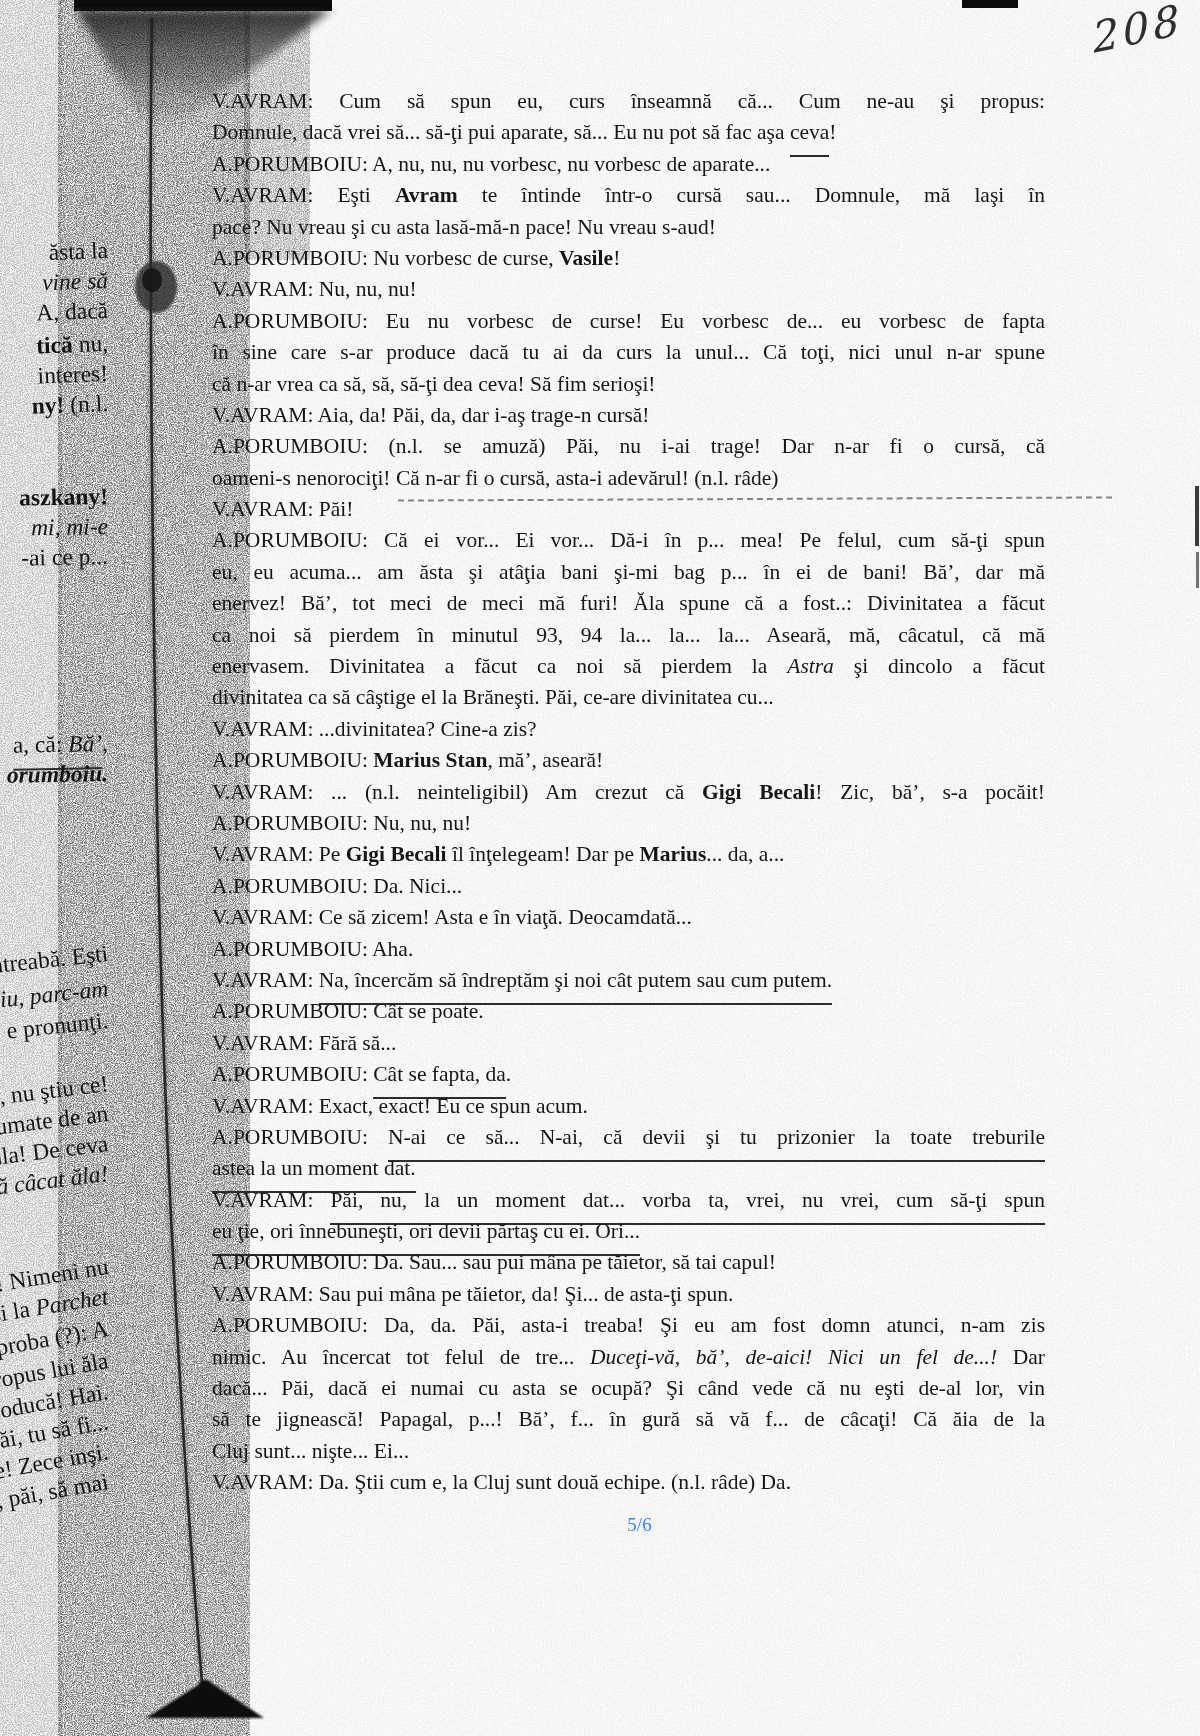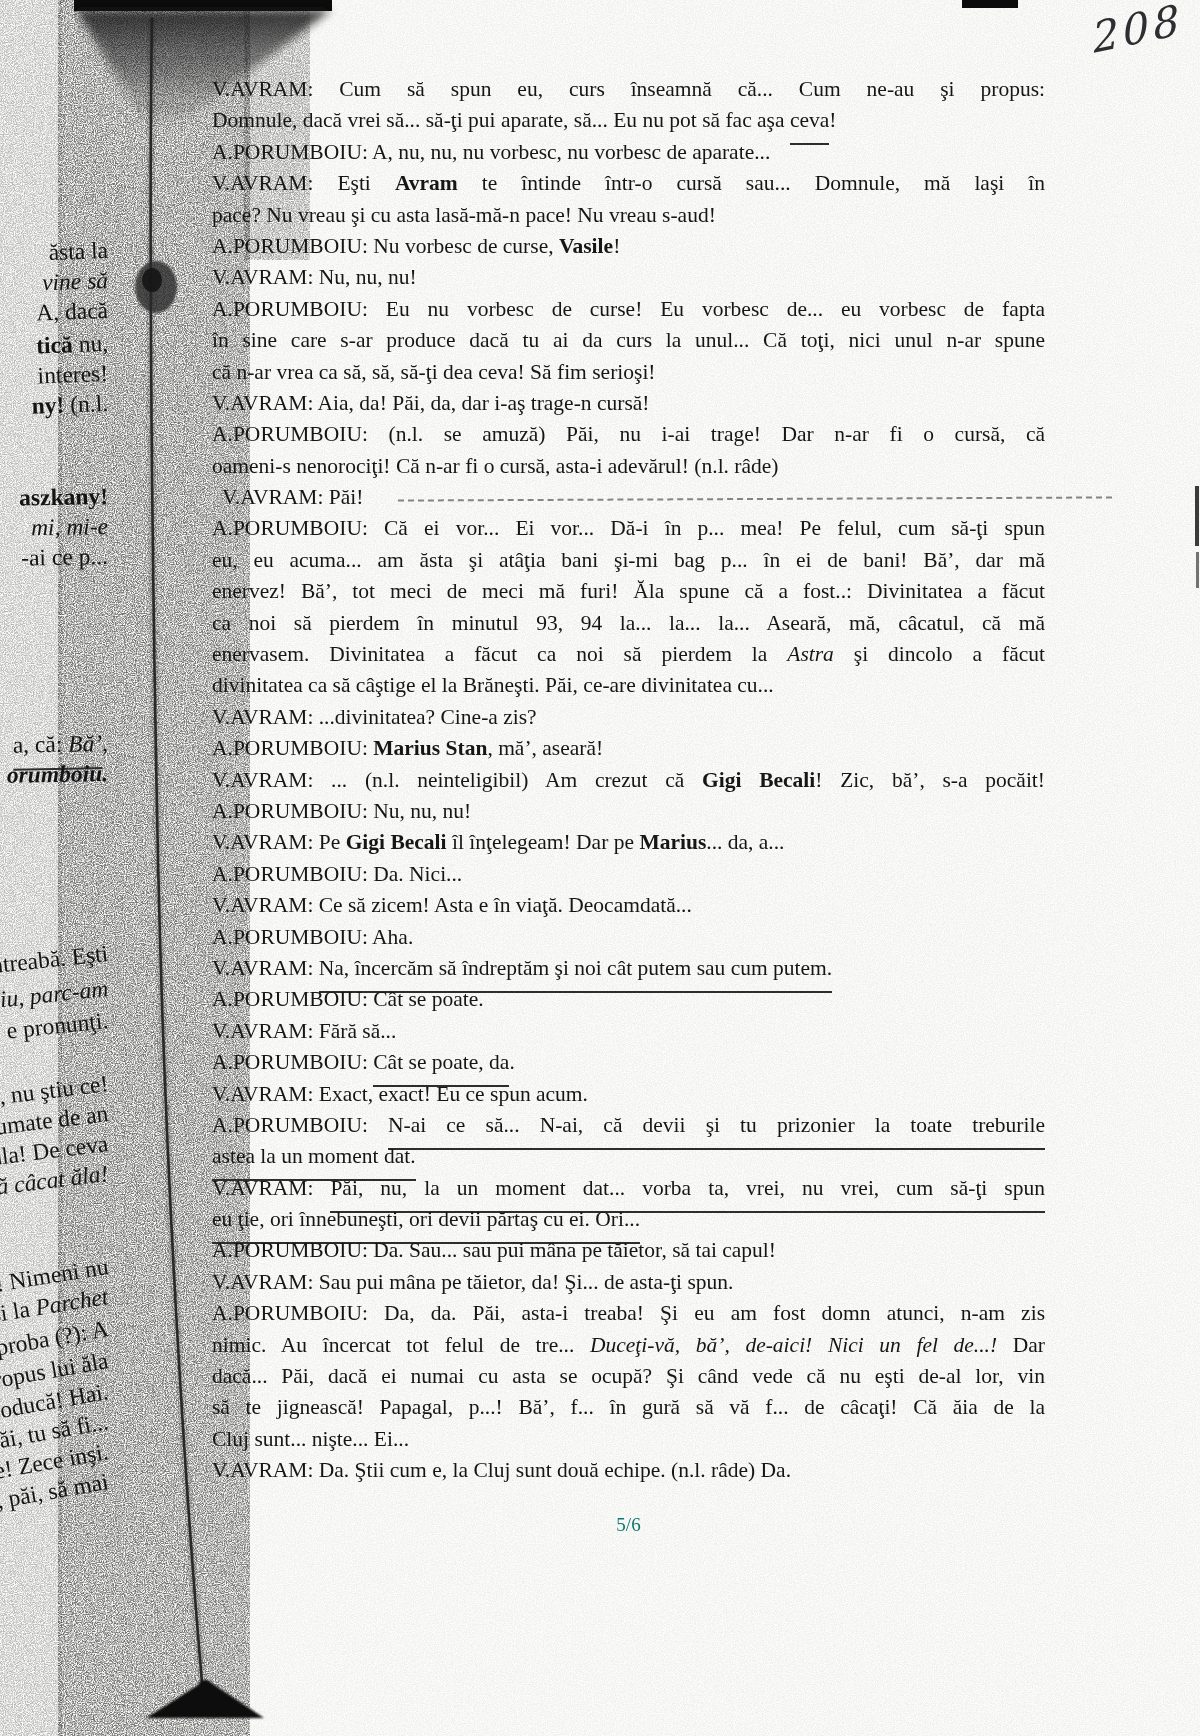--- a/index.html
+++ b/index.html
@@ -1,31 +1,31 @@
 <!DOCTYPE html>
 <html><head>
 <meta charset="utf-8">
 <style>
   html,body{margin:0;padding:0;background:#d8d8d8;}
   .page{position:relative;width:1200px;height:1736px;background:#fdfdfc;overflow:hidden;
         font-family:"Liberation Serif", serif;color:#161616;}
   .crease-svg{position:absolute;left:0;top:0;width:1200px;height:1736px;pointer-events:none;}
-  .transcript{position:absolute;left:212px;top:74px;width:833px;}
+  .transcript{position:absolute;left:212px;top:86px;width:833px;}
   .line{font-size:21.5px;line-height:31.4px;height:31.4px;text-align:left;white-space:nowrap;}
   .line.jf{white-space:normal;text-align:justify;text-align-last:justify;-moz-text-align-last:justify;}
-  .line.indent{padding-left:10px;}
+  .line.indent{padding-left:0;}
   .b{font-weight:bold;}
   .i{font-style:italic;}
   .u{border-bottom:2px solid #2d2d2d;padding-bottom:11px;}
   .frag{position:absolute;left:-44px;width:152px;text-align:right;font-size:23.5px;line-height:26px;
         transform-origin:100% 50%;white-space:nowrap;color:#141414;}
   .handwritten{position:absolute;left:1092px;top:4px;font-family:"DejaVu Serif", serif;
         font-size:42px;font-style:italic;color:#2e2e32;letter-spacing:4px;
         transform:rotate(-12deg) skewX(-8deg);}
-  .footer{position:absolute;top:1514px;left:212px;width:833px;text-align:center;font-size:19px;color:#0f766e;}
+  .footer{position:absolute;top:1514px;left:223px;width:833px;text-align:center;font-size:19px;color:#3b82f6;}
   .dash-artifact{position:absolute;left:398px;top:498px;width:714px;height:0;
         border-top:2px dashed #545454;opacity:.7;transform:rotate(-0.25deg);}
 </style>
 </head>
 <body>
 
 <div class="page">
 
   <svg class="crease-svg" viewBox="0 0 1200 1736">
     <defs>
@@ -117,21 +117,21 @@
       <div class="line"><span>A.PORUMBOIU: </span><span class="b">Marius Stan</span><span>, mă’, aseară!</span></div>
       <div class="line jf"><span>V.AVRAM: ... (n.l. neinteligibil) Am crezut că </span><span class="b">Gigi Becali</span><span>! Zic, bă’, s-a pocăit!</span></div>
       <div class="line"><span>A.PORUMBOIU: Nu, nu, nu!</span></div>
       <div class="line"><span>V.AVRAM: Pe </span><span class="b">Gigi Becali</span><span> îl înţelegeam! Dar pe </span><span class="b">Marius</span><span>... da, a...</span></div>
       <div class="line"><span>A.PORUMBOIU: Da. Nici...</span></div>
       <div class="line"><span>V.AVRAM: Ce să zicem! Asta e în viaţă. Deocamdată...</span></div>
       <div class="line"><span>A.PORUMBOIU: Aha.</span></div>
       <div class="line"><span>V.AVRAM: </span><span class="u">Na, încercăm să îndreptăm şi noi cât putem sau cum putem.</span></div>
       <div class="line"><span>A.PORUMBOIU: Cât se poate.</span></div>
       <div class="line"><span>V.AVRAM: Fără să...</span></div>
-      <div class="line"><span>A.PORUMBOIU: </span><span class="u">Cât se poate, da</span><span>.</span></div>
+      <div class="line"><span>A.PORUMBOIU: </span><span class="u">Cât se fapta, da</span><span>.</span></div>
       <div class="line"><span>V.AVRAM: Exact, exact! Eu ce spun acum.</span></div>
       <div class="line jf"><span>A.PORUMBOIU: </span><span class="u">N-ai ce să... N-ai, că devii şi tu prizonier la toate treburile</span></div>
       <div class="line"><span class="u">astea la un moment dat.</span></div>
       <div class="line jf"><span>V.AVRAM: </span><span class="u">Păi, nu, la un moment dat... vorba ta, vrei, nu vrei, cum să-ţi spun</span></div>
       <div class="line"><span class="u">eu ţie, ori înnebuneşti, ori devii părtaş cu ei. Ori...</span></div>
       <div class="line"><span>A.PORUMBOIU: Da. Sau... sau pui mâna pe tăietor, să tai capul!</span></div>
       <div class="line"><span>V.AVRAM: Sau pui mâna pe tăietor, da! Şi... de asta-ţi spun.</span></div>
       <div class="line jf"><span>A.PORUMBOIU: Da, da. Păi, asta-i treaba! Şi eu am fost domn atunci, n-am zis</span></div>
       <div class="line jf"><span>nimic. Au încercat tot felul de tre... </span><span class="i">Duceţi-vă, bă’, de-aici! Nici un fel de...!</span><span> Dar</span></div>
       <div class="line jf"><span>dacă... Păi, dacă ei numai cu asta se ocupă? Şi când vede că nu eşti de-al lor, vin</span></div>

